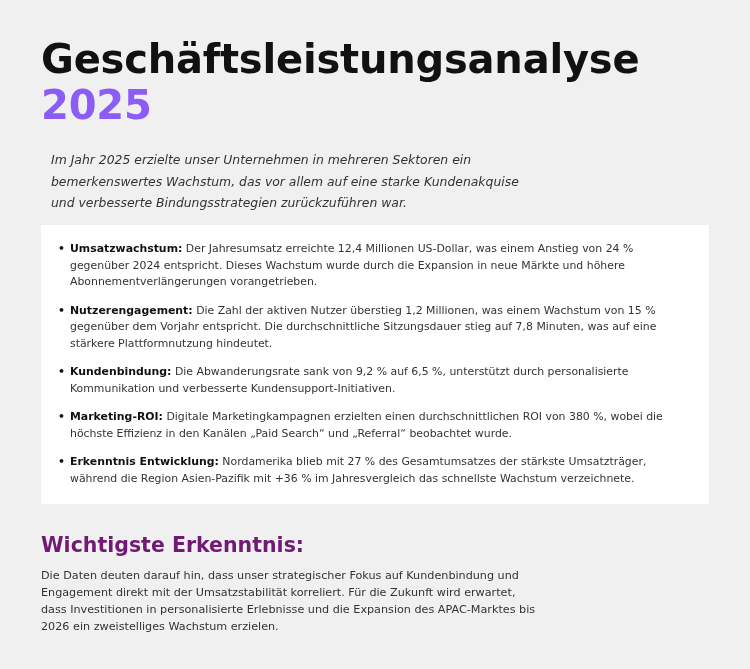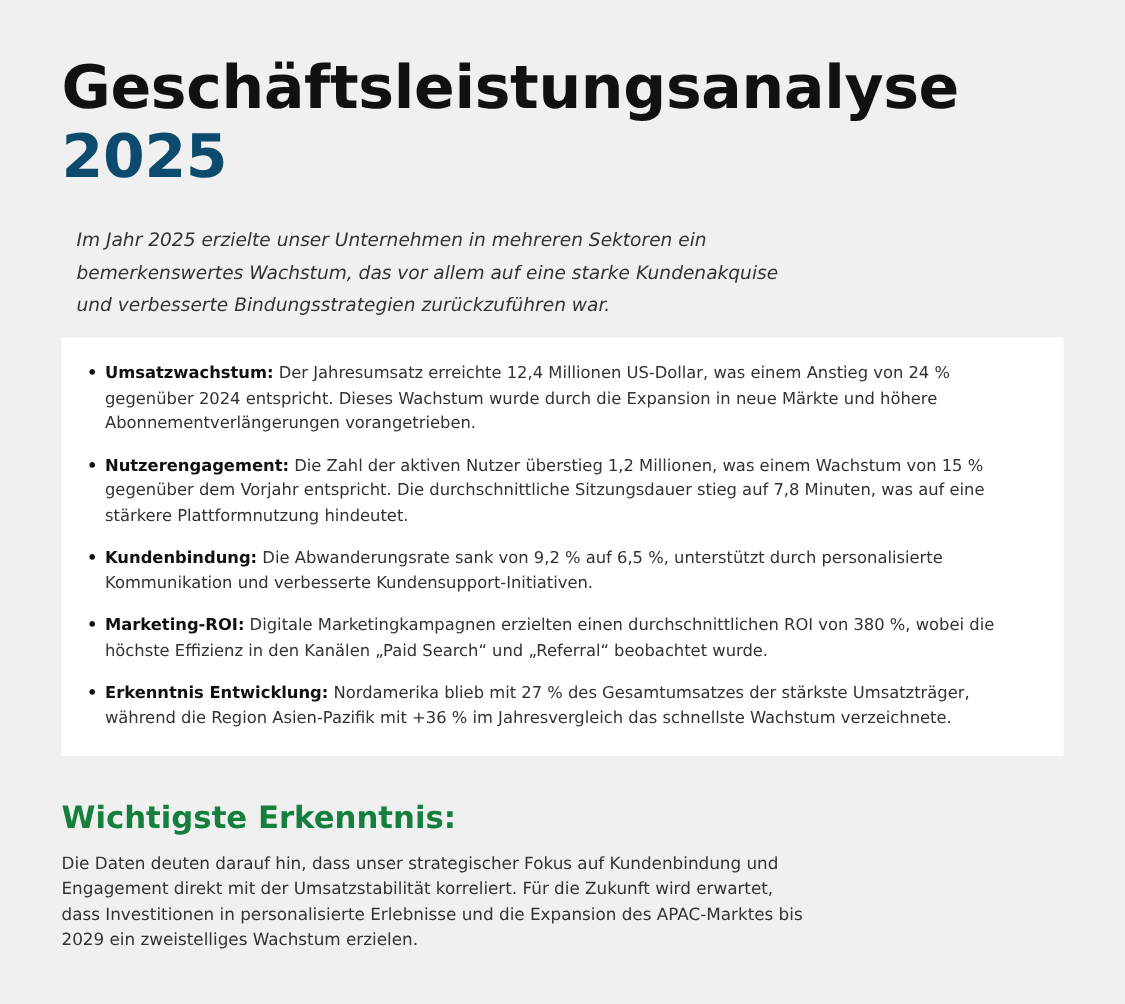--- a/index.html
+++ b/index.html
@@ -28,21 +28,21 @@
       margin: 0;
       width: 520px;
       font-family: "DejaVu Sans", sans-serif;
       font-weight: bold;
       font-size: 40px;
       line-height: 46px;
       letter-spacing: -0.2px;
       color: #111;
     }
     h1.title .year {
-      color: #0c4a6e;
+      color: #8b5cf6;
     }
     .intro {
       position: absolute;
       left: 0;
       top: 139px;
       width: 480px;
       margin: 10px;
       font-family: "DejaVu Sans", sans-serif;
       font-style: italic;
       font-size: 12.4px;
@@ -89,21 +89,21 @@
     }
     h2.insight-title {
       position: absolute;
       left: 0;
       top: 532px;
       margin: 0;
       font-family: "DejaVu Sans", sans-serif;
       font-weight: bold;
       font-size: 20.5px;
       line-height: 26px;
-      color: #15803d;
+      color: #701a75;
     }
     .insight-text {
       position: absolute;
       left: 0;
       top: 567px;
       width: 500px;
       margin: 0;
       font-size: 11.2px;
       line-height: 17px;
       color: #333;
@@ -138,15 +138,15 @@
       </li>
       <li>
         <span class="bullet">•</span>
         <span class="label">Erkenntnis Entwicklung:</span><span> Nordamerika blieb mit 27 % des Gesamtumsatzes der stärkste Umsatzträger, während die Region Asien-Pazifik mit +36 % im Jahresvergleich das schnellste Wachstum verzeichnete.</span>
       </li>
     </ul>
   </div>
 
   <h2 class="insight-title">Wichtigste Erkenntnis:</h2>
 
-  <p class="insight-text">Die Daten deuten darauf hin, dass unser strategischer Fokus auf Kundenbindung und Engagement direkt mit der Umsatzstabilität korreliert. Für die Zukunft wird erwartet, dass Investitionen in personalisierte Erlebnisse und die Expansion des APAC-Marktes bis 2029 ein zweistelliges Wachstum erzielen.</p>
+  <p class="insight-text">Die Daten deuten darauf hin, dass unser strategischer Fokus auf Kundenbindung und Engagement direkt mit der Umsatzstabilität korreliert. Für die Zukunft wird erwartet, dass Investitionen in personalisierte Erlebnisse und die Expansion des APAC-Marktes bis 2026 ein zweistelliges Wachstum erzielen.</p>
 
 </div>
 
 </body></html>

